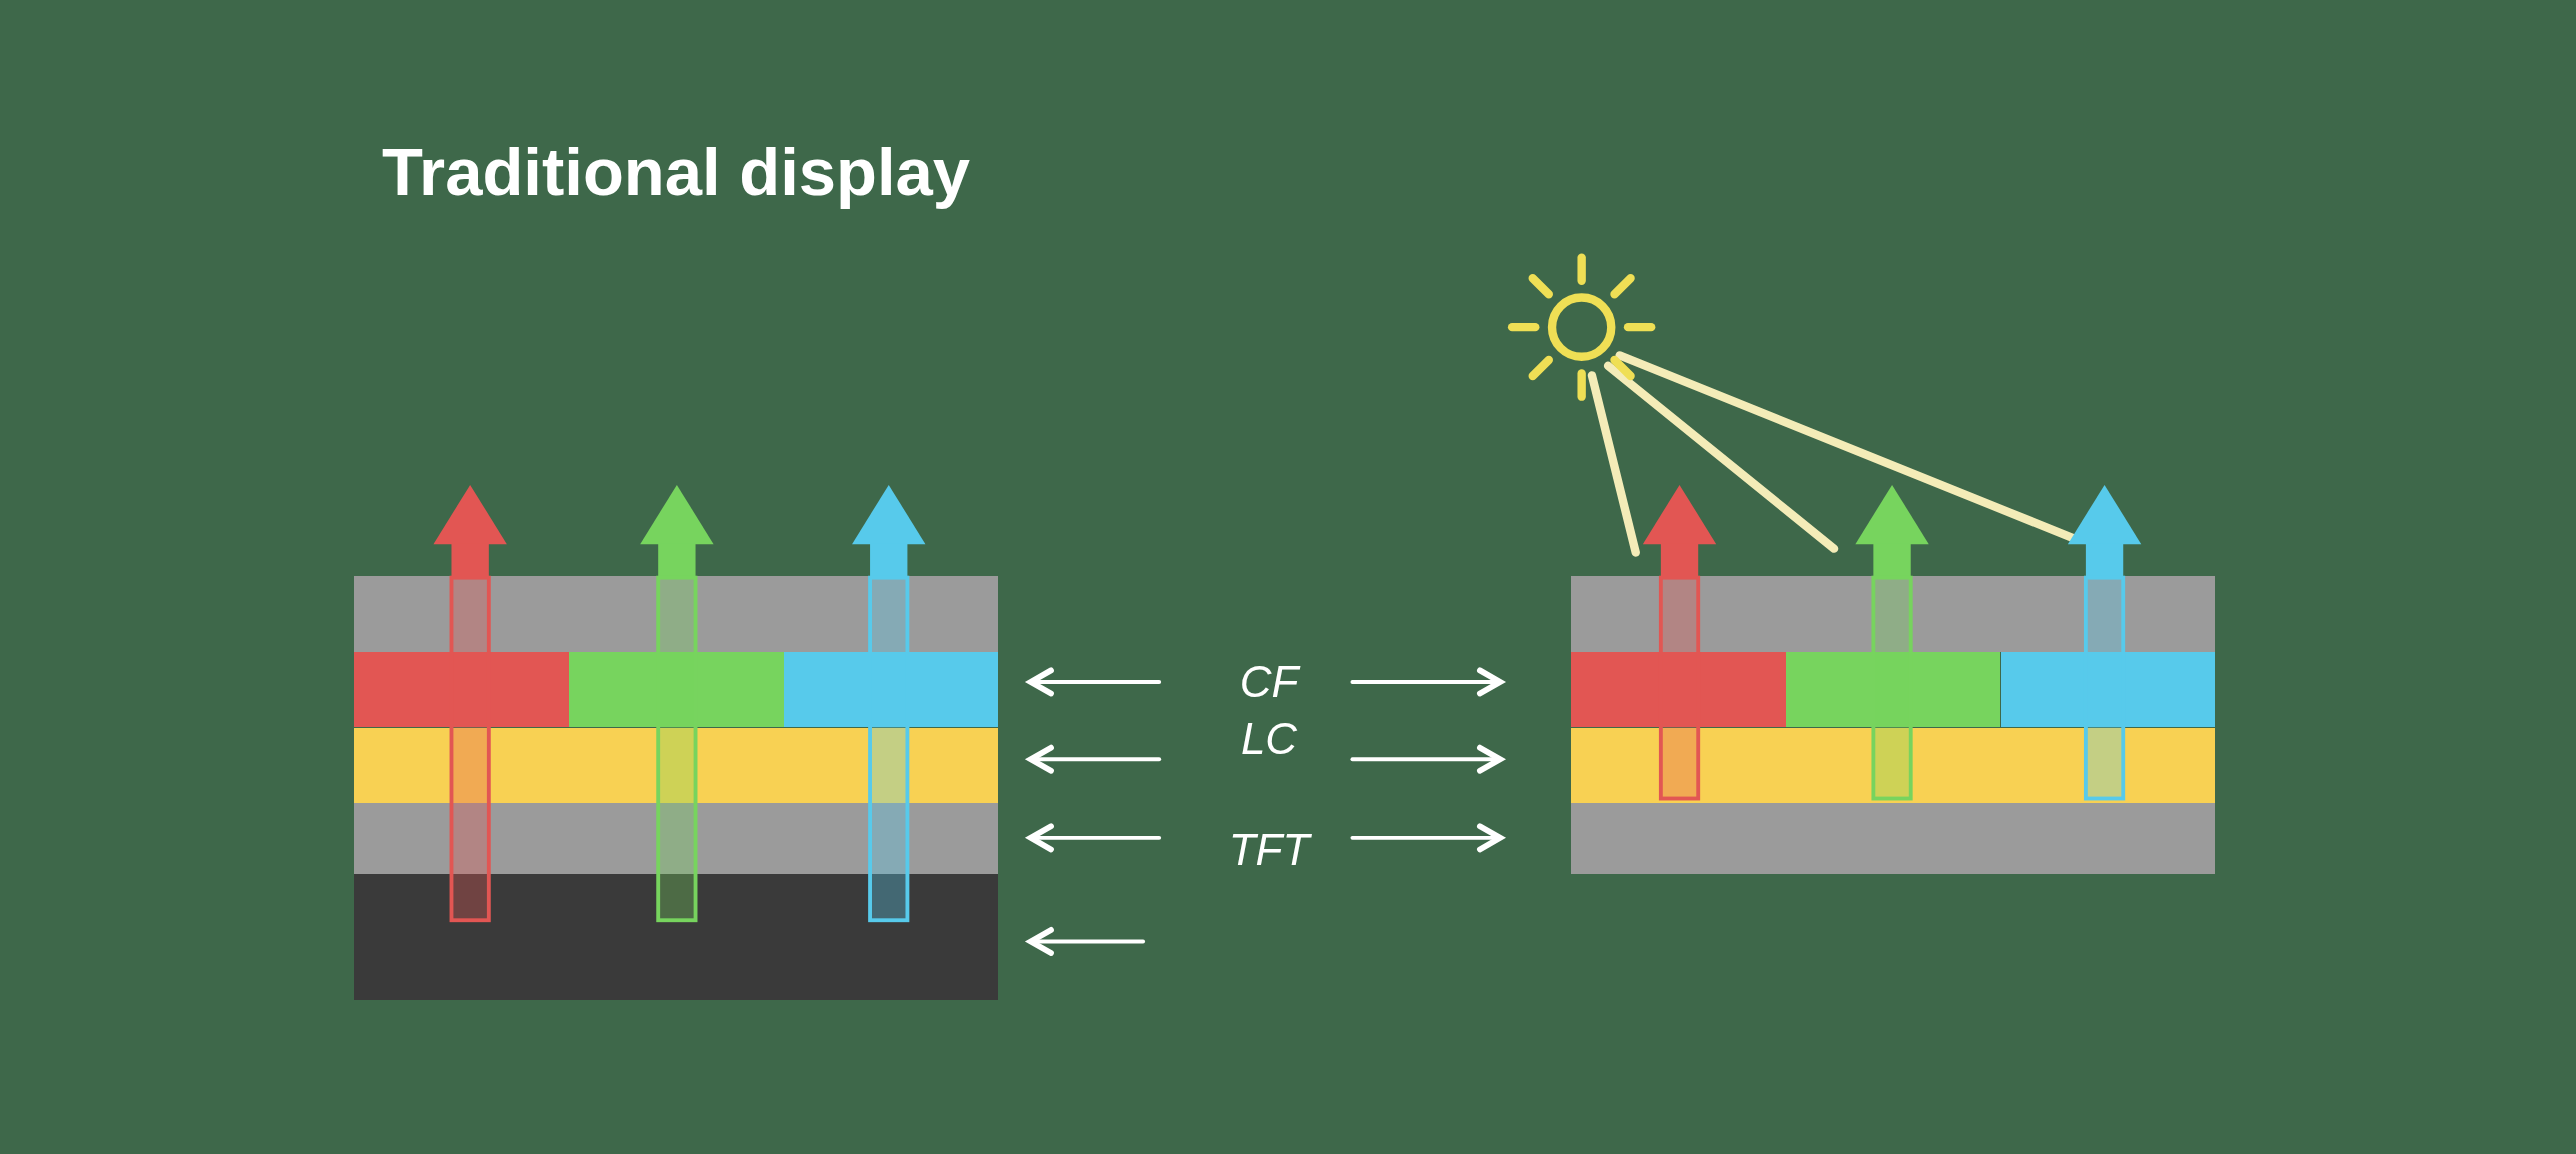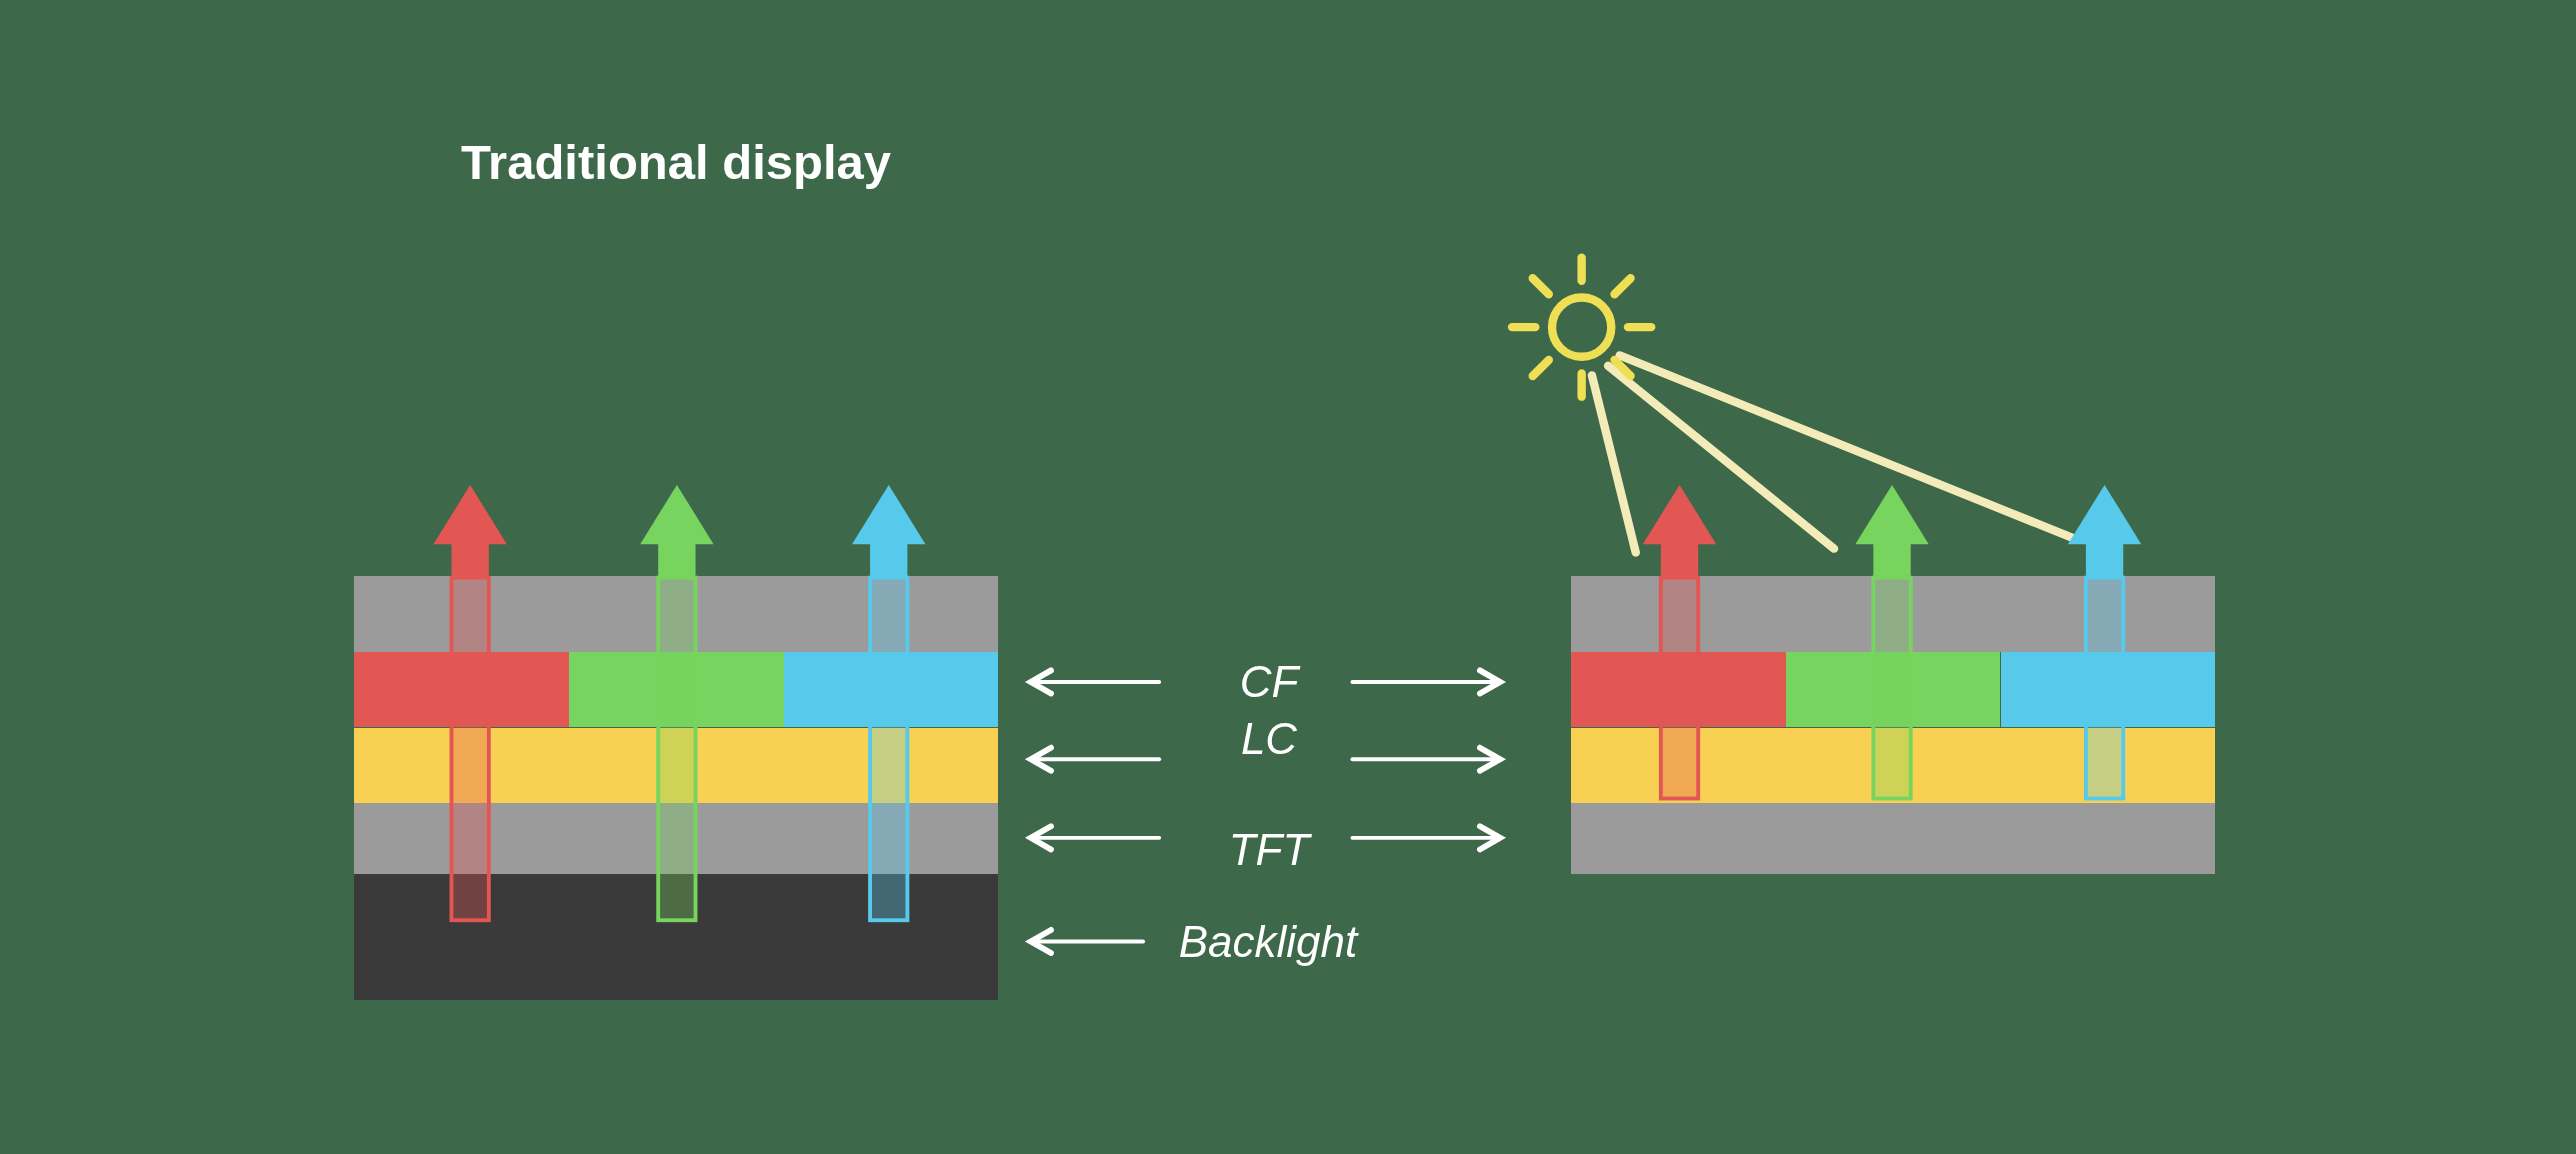--- a/index.html
+++ b/index.html
@@ -11,21 +11,21 @@
     position: relative;
     width: 2576px; height: 1154px;
     background: var(--background);
     overflow: hidden;
   }
   .title {
     position: absolute;
     width: 644px;
     text-align: center;
     color: var(--text);
-    font-size: 49px;
+    font-size: 67px;
     font-weight: 800;
     line-height: 1;
     white-space: nowrap;
   }
   .legend-label {
     position: absolute;
     width: 258px;
     text-align: center;
     color: var(--text);
     font-size: 44px;
@@ -143,16 +143,15 @@
       <line class="mid-arrow" x1="2100" y1="1179" x2="2325" y2="1179" marker-end="url(#chev)"></line>
       <line class="mid-arrow" x1="1800" y1="1301" x2="1605" y2="1301" marker-end="url(#chev)"></line>
       <line class="mid-arrow" x1="2100" y1="1301" x2="2325" y2="1301" marker-end="url(#chev)"></line>
       <line class="mid-arrow" x1="1775" y1="1462" x2="1605" y2="1462" marker-end="url(#chev)"></line>
     </g>
   </svg>
 
   <div class="legend-label" style="left:1140px; top:660px;">CF</div>
   <div class="legend-label" style="left:1140px; top:717px;">LC</div>
   <div class="legend-label" style="left:1140px; top:816px;margin-top:12px;">TFT</div>
-  <div class="legend-label" style="left:1075px; top:920px; width:386px;">Backlight</div>
 
 </div>
 
 
 </body></html>

